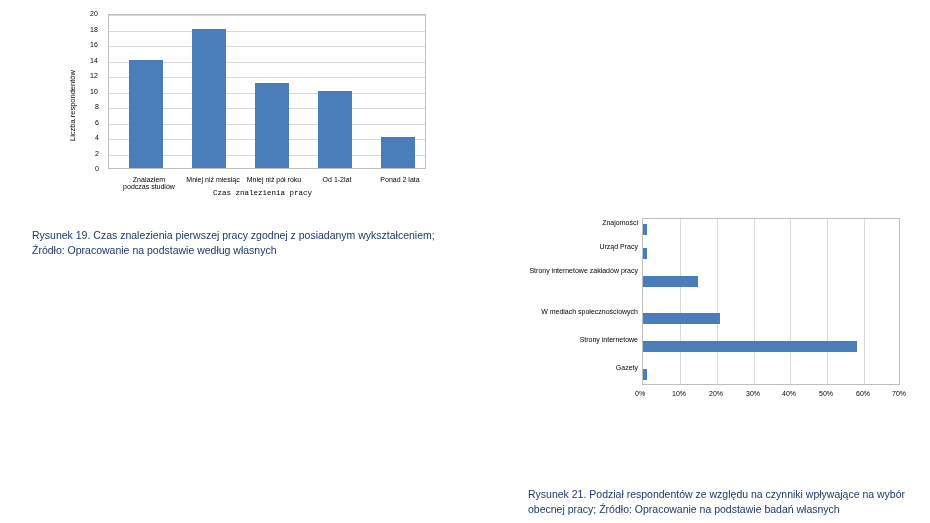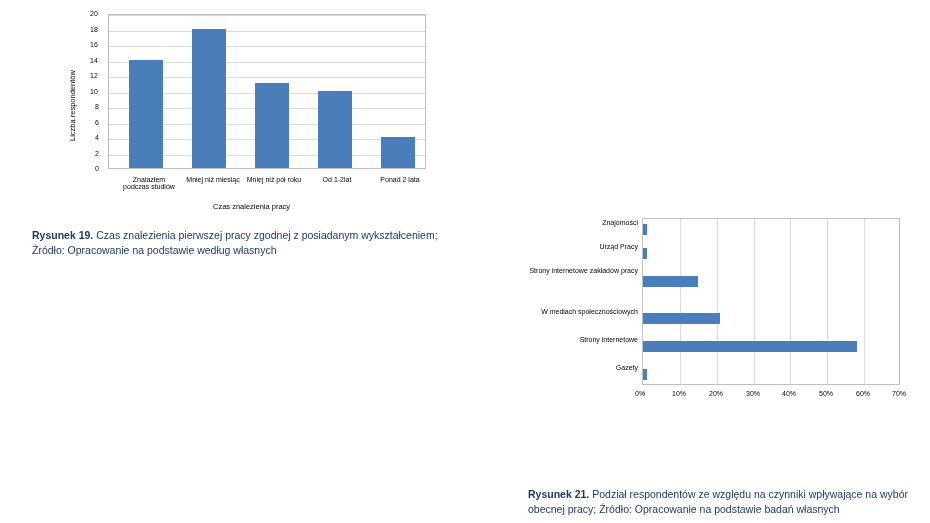--- a/index.html
+++ b/index.html
@@ -17,21 +17,21 @@
   }
 
   
   .fig { position: absolute; }
   .caption {
     font-size: 10.5px;
     line-height: 15px;
     color: #1f3864;
     font-family: "Liberation Sans", sans-serif;
   }
-  .caption b { color: #1f3864; font-weight: bold; }
+  .caption b { color: #1f3864; font-weight: normal; }
 
   
   .chart-box {
     position: relative;
     background: #fff;
   }
   .plot {
     position: absolute;
     border: 1px solid #bfbfbf;
     background: #fff;
@@ -107,21 +107,21 @@
     <div class="tick-label" style="left:57px; top:128px;">4</div>
     <div class="tick-label" style="left:57px; top:143.5px;">2</div>
     <div class="tick-label" style="left:57px; top:159px;">0</div>
 
     <div class="tick-label" style="left:81px;  top:170px; width:60px; white-space:normal; text-align:center;">Znalazłem podczas studiów</div>
     <div class="tick-label" style="left:144px; top:170px; width:62px; white-space:normal; text-align:center;">Mniej niż miesiąc</div>
     <div class="tick-label" style="left:207px; top:170px; width:58px; white-space:normal; text-align:center;">Mniej niż pół roku</div>
     <div class="tick-label" style="left:268px; top:170px; width:62px; white-space:normal; text-align:center;">Od 1-2lat</div>
     <div class="tick-label" style="left:331px; top:170px; width:62px; white-space:normal; text-align:center;">Ponad 2 lata</div>
 
-    <div class="axis-title" style="left:175px; top:196px;">Czas znalezienia pracy</div>
+    <div class="axis-title" style="left:175px; top:183px;font-family:Liberation Mono, monospace;">Czas znalezienia pracy</div>
     <div class="axis-title rot" style="left:30px; top:135px;">Liczba respondentów</div>
   </div>
 
   <div class="caption cap19">
     <b>Rysunek 19.</b><span> Czas znalezienia pierwszej pracy zgodnej z posiadanym wykształceniem; Źródło: Opracowanie na podstawie według własnych</span>
   </div>
 
   <div class="fig chart-box" id="fig23">
     <div class="plot">
 

